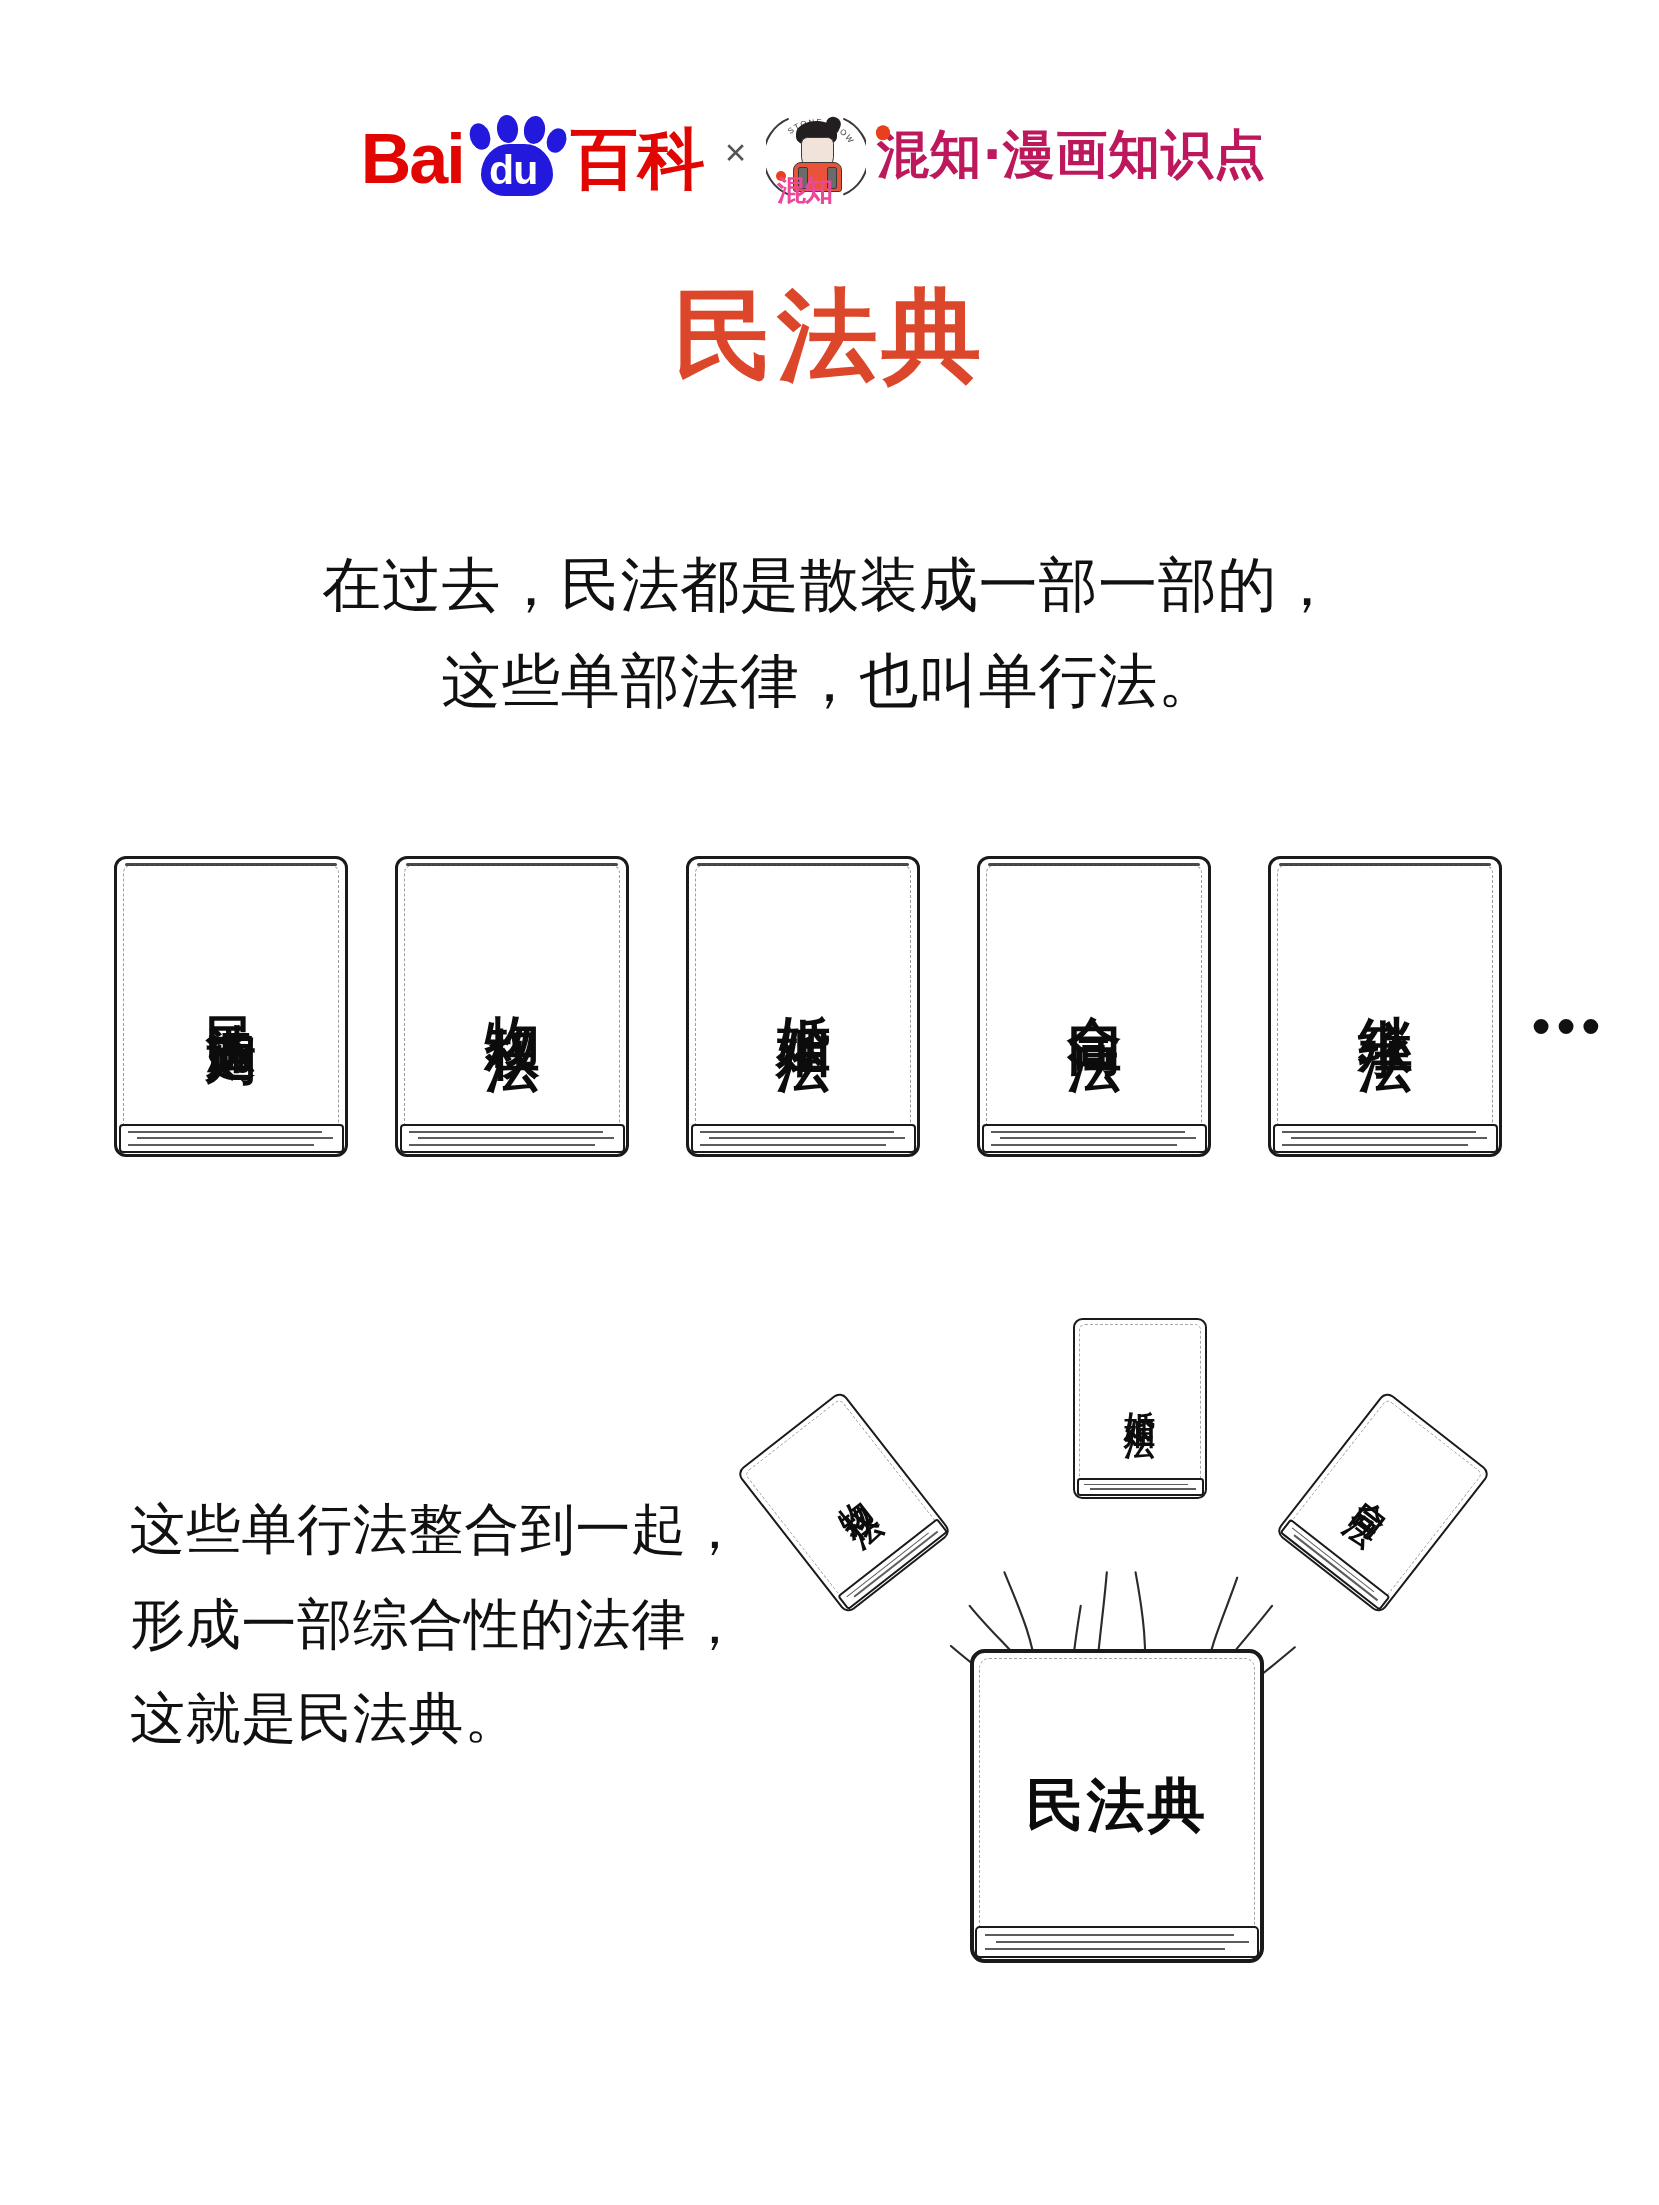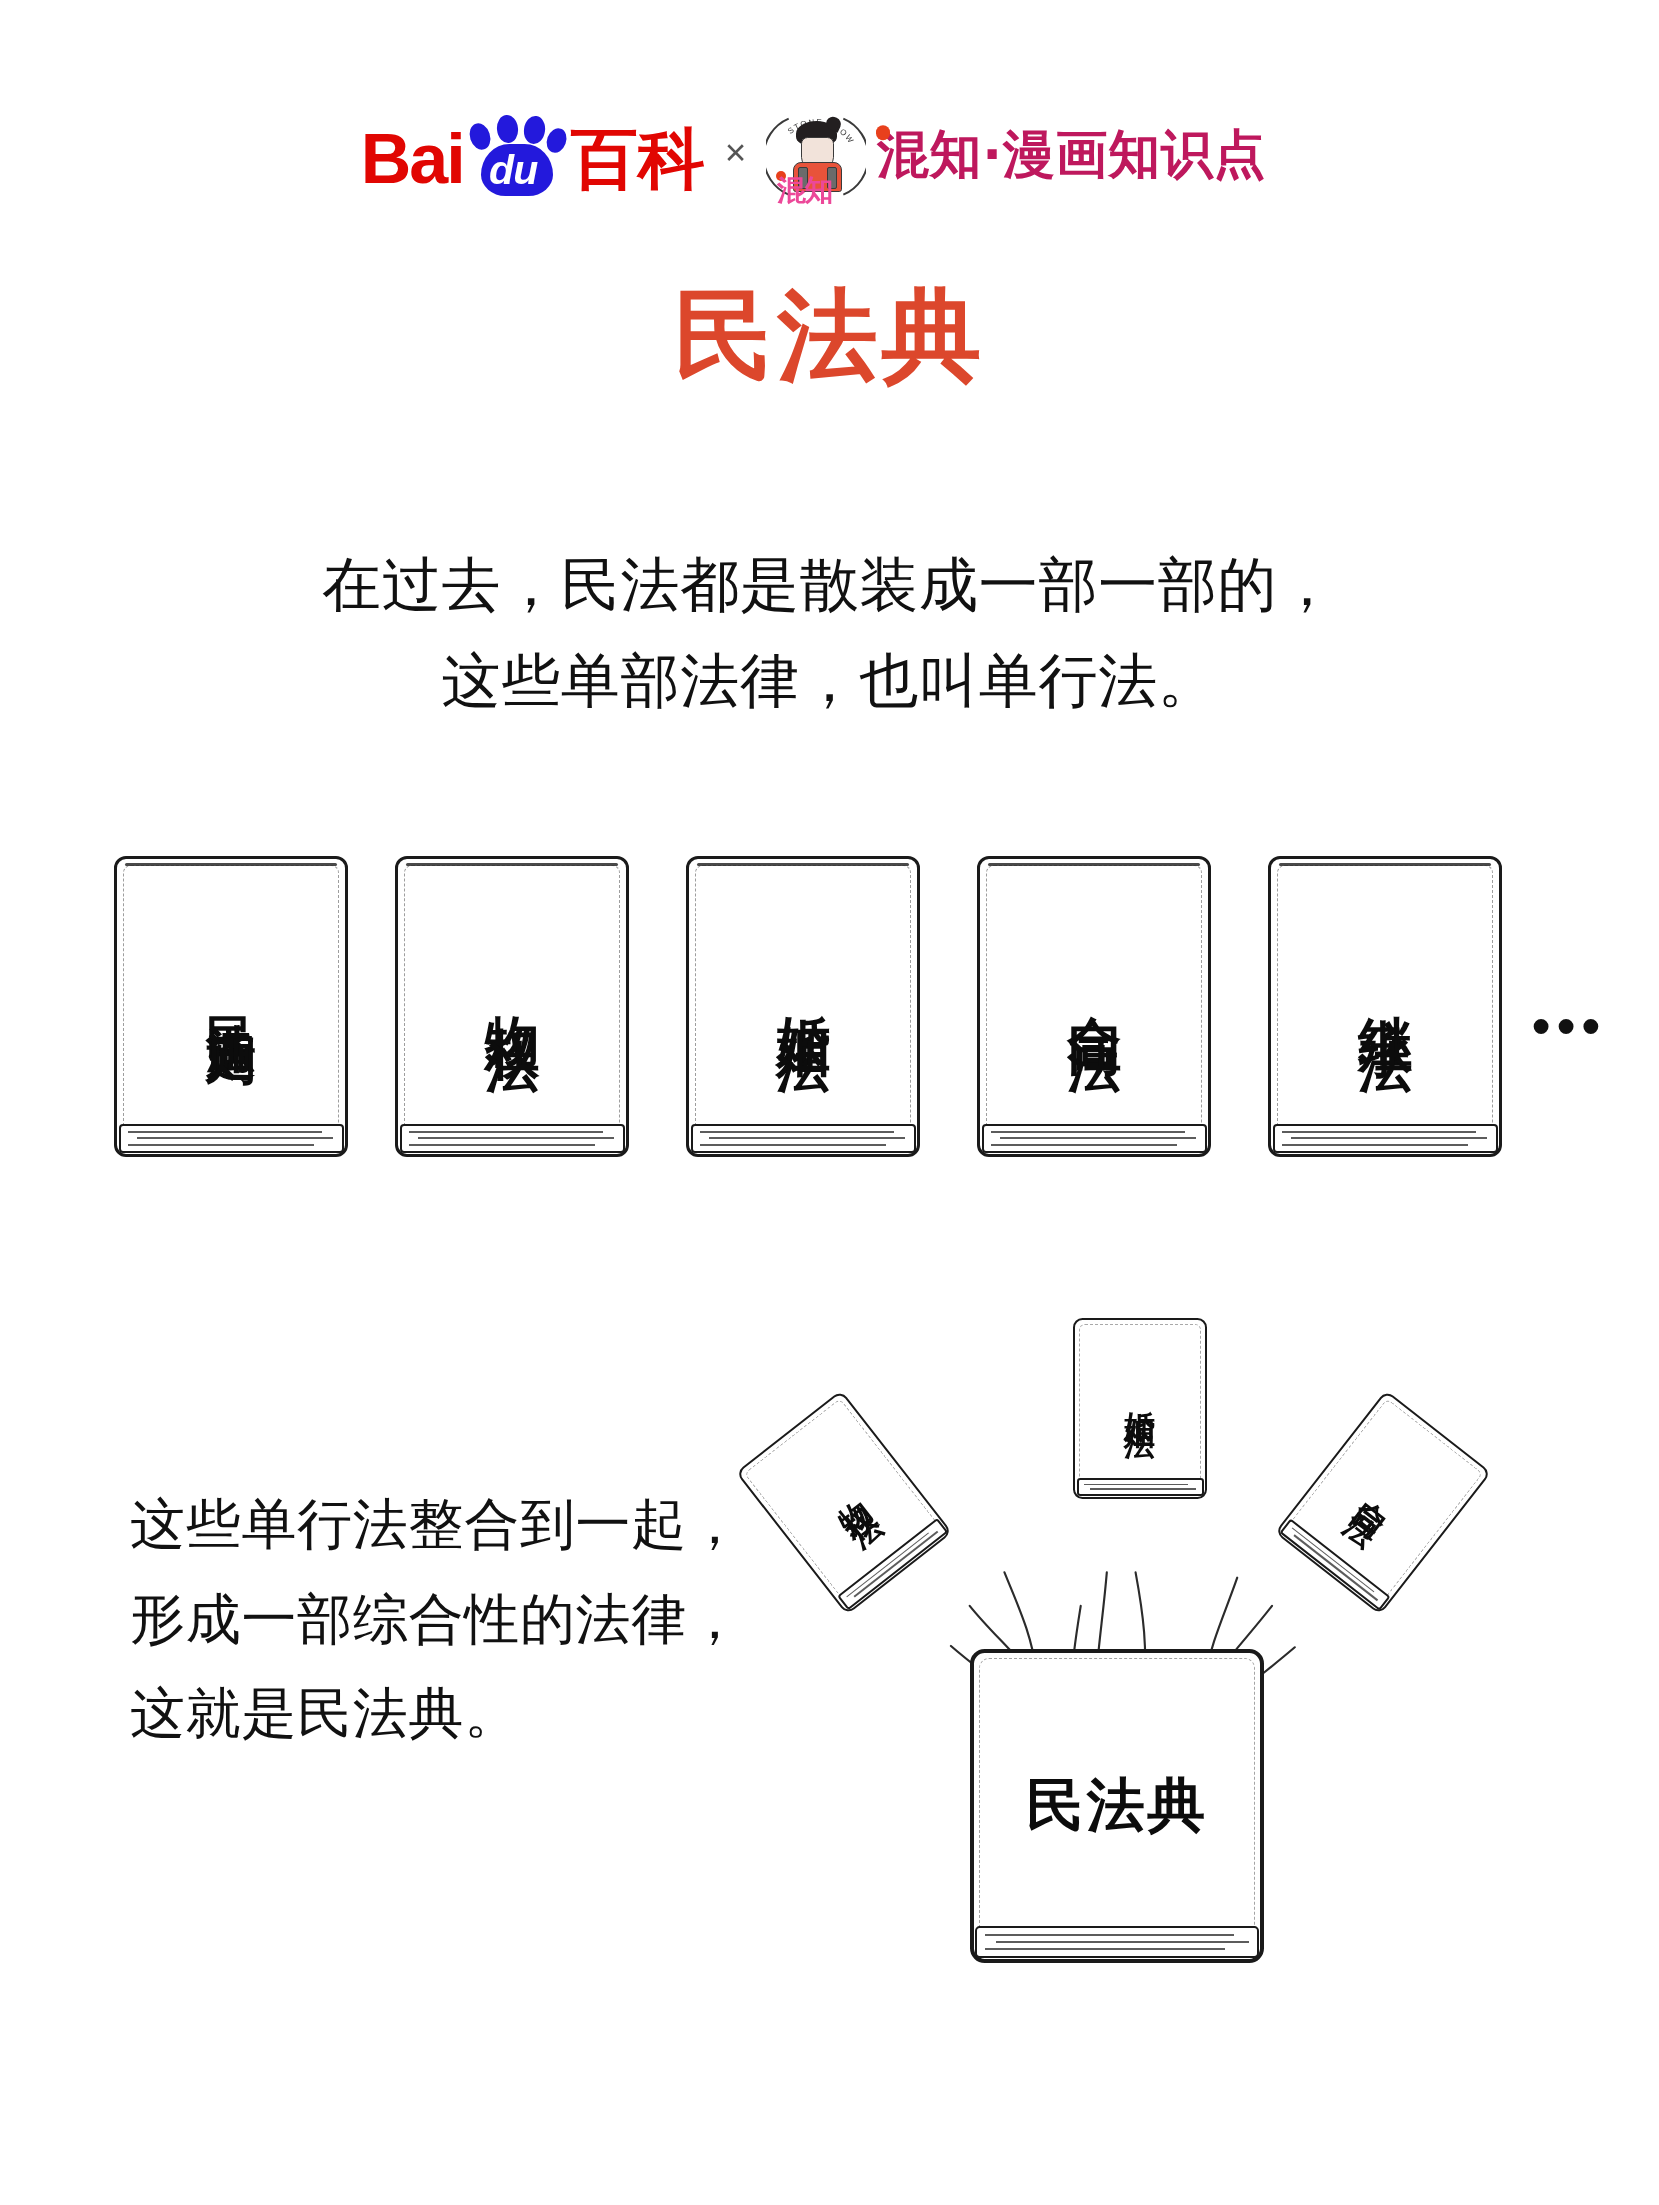--- a/index.html
+++ b/index.html
@@ -16,21 +16,21 @@
   .brandbar{
     position:absolute;left:0;top:100px;width:1627px;height:114px;
     display:flex;align-items:center;justify-content:center;gap:0px;
   }
   .baidu-logo{display:flex;align-items:flex-end;height:80px;position:relative;}
   .bd-bai{
     font-size:70px;font-weight:bold;color:#E10602;letter-spacing:-2px;
     font-family:"Liberation Sans",sans-serif;line-height:1;
     transform:translateY(-2.7px);
   }
-  .bd-paw{position:relative;width:99px;height:82px;margin-left:1.3px;font-style:italic;}
+  .bd-paw{position:relative;width:99px;height:82px;margin-left:1.3px;}
   .bd-paw .toe{position:absolute;background:#2319DC;border-radius:50%;}
   .bd-paw .t1{width:20px;height:27px;left:5.4px;top:8px;transform:rotate(-18deg);}
   .bd-paw .t2{width:21.4px;height:28px;left:32px;top:0px;transform:rotate(-6deg);}
   .bd-paw .t3{width:21.4px;height:28px;left:59px;top:1.3px;transform:rotate(8deg);}
   .bd-paw .t4{width:19px;height:25.4px;left:82px;top:13.4px;transform:rotate(20deg);}
   .bd-pad{
     position:absolute;left:16px;top:29px;width:72px;height:52px;background:#2319DC;
     border-radius:36px 36px 31px 31px / 39px 39px 27px 27px;
   }
   .bd-du{
@@ -154,21 +154,21 @@
   .shelf-ellipsis{
     position:absolute;top:144px;left:1532px;
     font-size:52px;font-weight:bold;color:#111;letter-spacing:6.7px;
     font-family:"Liberation Sans",sans-serif;line-height:1;
   }
 
   
   .para2{
     position:absolute;left:130px;top:1482px;width:682px;
     font-size:55px;line-height:1.72;color:#111;font-weight:500;
-    font-family:Liberation Mono, monospace;letter-spacing:0.7px;
+    font-family:Liberation Sans, sans-serif;letter-spacing:0.7px;
   }
   .para2 .l1{display:block;text-align:left;}
   .para2 .l2{display:block;text-align:left;}
   .para2 .l3{display:block;text-align:left;}
 
   
   .illus{
     position:absolute;left:769px;top:1258px;width:689px;height:709px;
   }
   .illus svg{position:absolute;left:0;top:0;width:689px;height:709px;}

